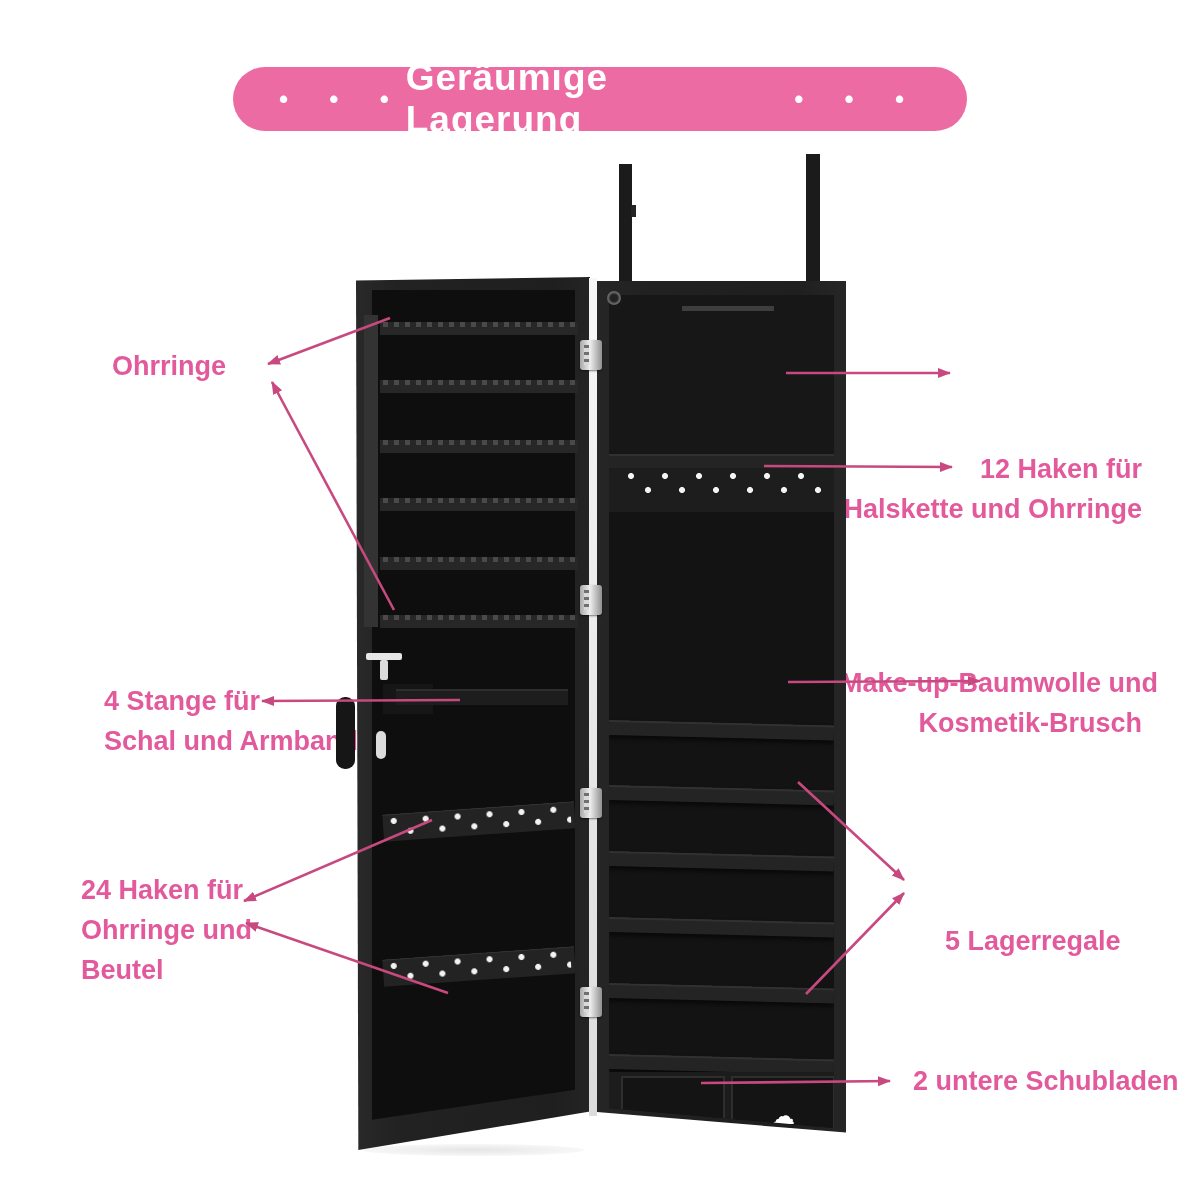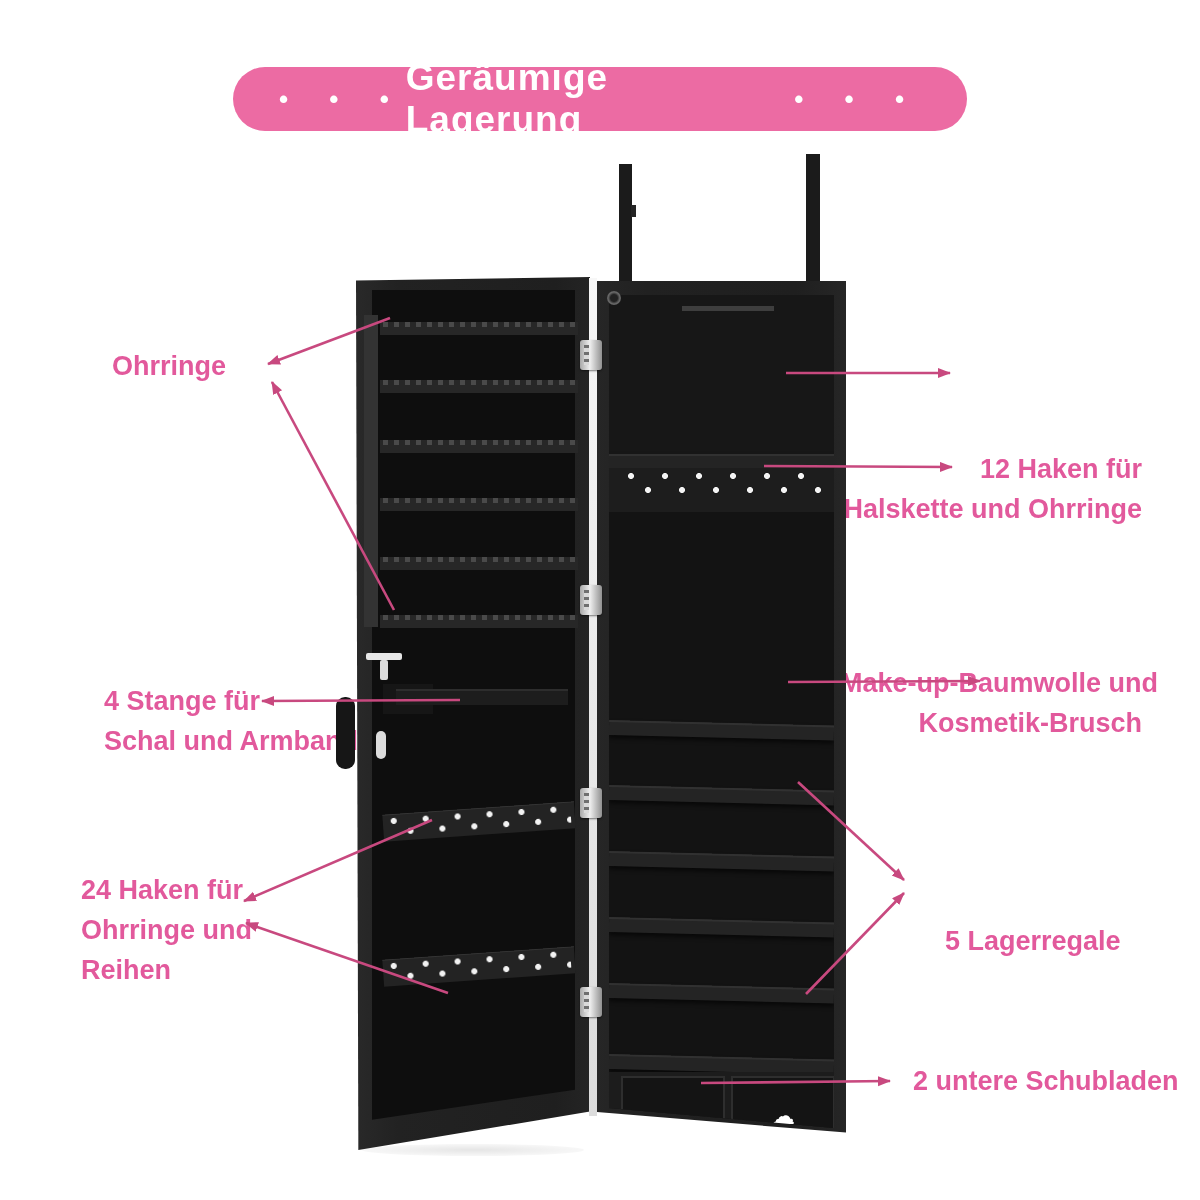--- a/index.html
+++ b/index.html
@@ -204,21 +204,21 @@
   <div class="label lbl-regale6">
     <div>Ohrringe</div>
   </div>
   <div class="label lbl-stange">
     <div>4 Stange für</div>
     <div>Schal und Armband</div>
   </div>
   <div class="label lbl-haken24">
     <div>24 Haken für</div>
     <div>Ohrringe und</div>
-    <div>Reihen</div>
+    <div>Beutel</div>
   </div>
   <div class="label right lbl-haken12">
     <div>12 Haken für</div>
     <div>Halskette und Ohrringe</div>
   </div>
   <div class="label right lbl-beutel">
     <div>Make-up-Baumwolle und</div>
     <div>Kosmetik-Brusch</div>
   </div>
   <div class="label lbl-lagerregale">

